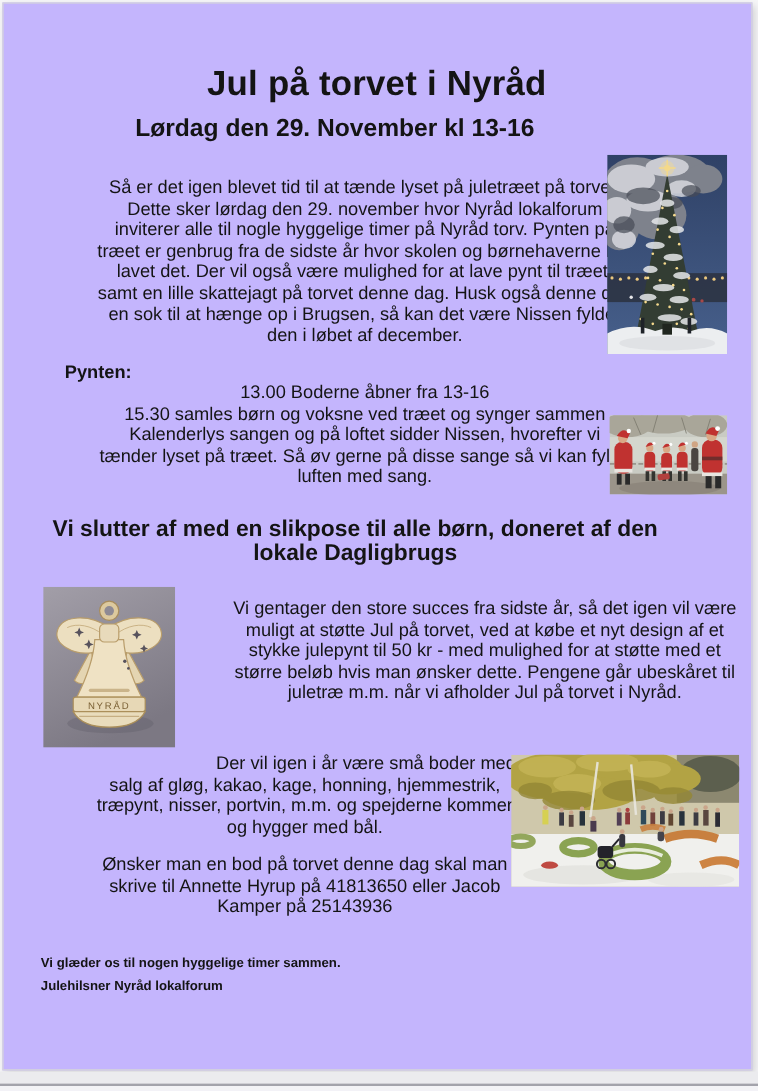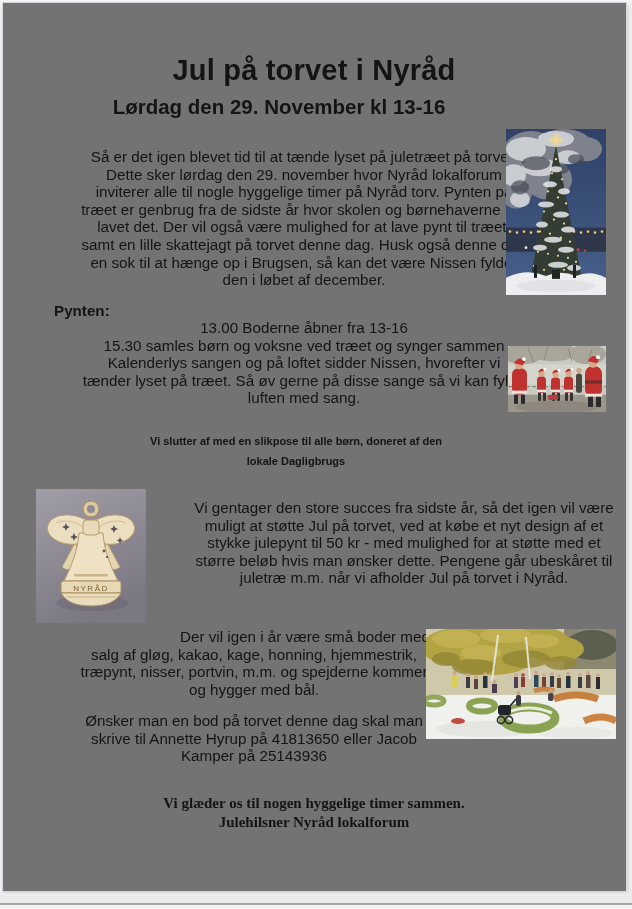--- a/index.html
+++ b/index.html
@@ -1,36 +1,36 @@
 <!DOCTYPE html>
 <html><head>
 <meta charset="utf-8">
 <style>
   html,body{margin:0;padding:0;}
   body{width:632px;height:909px;font-family:"Liberation Sans","DejaVu Sans",sans-serif;background:#f5f5f7;}
   .stage{position:relative;width:632px;height:909px;overflow:hidden;background:#f5f5f7;}
-  .page{position:absolute;left:2px;top:2px;width:623px;height:888px;background:#737373;
+  .page{position:absolute;left:2px;top:2px;width:623px;height:888px;background:#c4b5fd;
         border:1px solid #d5d5da;box-shadow:2px 3px 6px rgba(0,0,0,0.14);}
   .win-band{position:absolute;left:0;top:893px;width:632px;height:10px;background:#ebebee;}
   .win-line{position:absolute;left:0;top:903px;width:632px;height:2px;background:#a3a3ab;}
   .win-bottom{position:absolute;left:0;top:905px;width:632px;height:4px;background:#f3f3f6;}
 
   .abs{position:absolute;color:#141414;}
   .pre{white-space:pre;text-align:center;}
   .title{left:0;top:51px;width:622px;text-align:center;font-size:29px;font-weight:bold;letter-spacing:.2px;}
   .subtitle{left:0;top:92px;width:622px;text-align:center;font-size:20.5px;font-weight:bold;transform:translateX(-35px);}
   .body-txt{font-size:15.2px;line-height:17.6px;}
   .intro{left:51px;top:145px;width:500px;}
   .prog-head{left:51px;top:299px;font-weight:bold;}
   .prog-body{left:51px;top:316px;width:500px;}
-  .highlight{left:13px;top:429px;width:560px;text-align:center;font-weight:bold;font-size:11px;line-height:19.5px;}
+  .highlight{left:13px;top:429px;width:560px;text-align:center;font-weight:bold;font-size:19px;line-height:19.5px;}
   .support{left:153px;top:496px;width:440px;margin-left:28px;}
   .stalls{left:51px;top:625px;width:400px;text-indent:102px;}
   .contact{left:51px;top:709px;width:400px;}
-  .footer{left:31px;top:791px;width:560px;text-align:center;font-weight:bold;font-size:15px;line-height:19px;font-family:Liberation Serif, serif;}
+  .footer{left:31px;top:791px;width:560px;text-align:left;font-weight:bold;font-size:11px;line-height:19px;}
 
   .photo{position:absolute;display:block;}
   .tree-photo{left:503px;top:126px;width:100px;height:166px;}
   .santa-photo{left:505px;top:343px;width:98px;height:66px;}
   .ornament-photo{left:33px;top:486px;width:88px;height:134px;}
   .square-photo{left:423px;top:626px;width:190px;height:110px;}
   svg{display:block;}
 </style>
 </head>
 <body>

